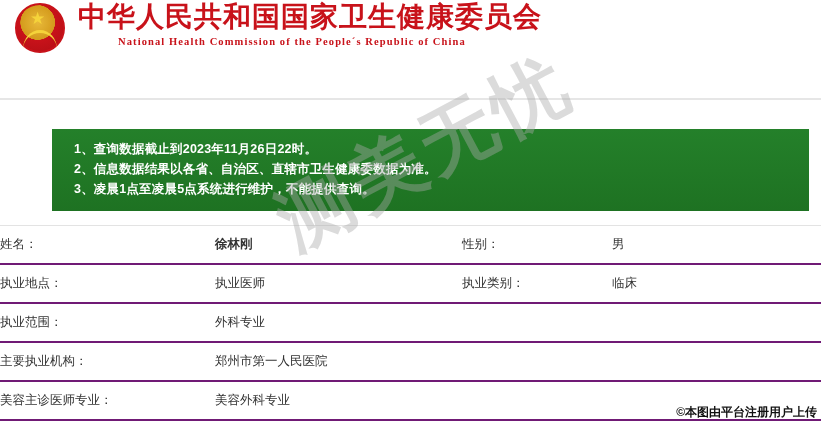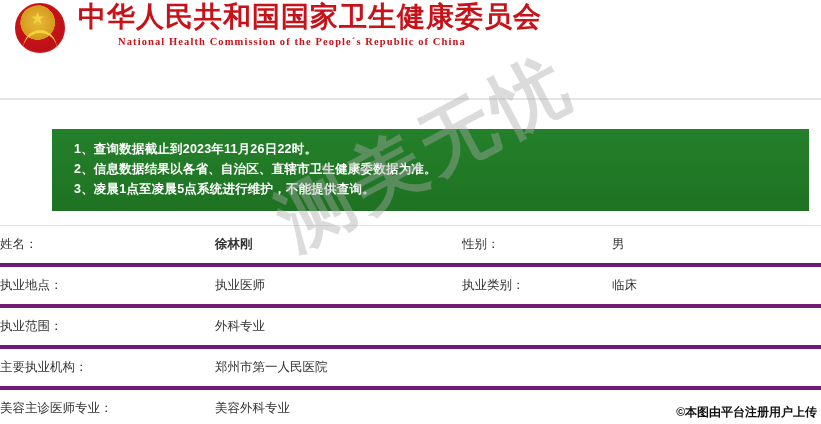--- a/index.html
+++ b/index.html
@@ -123,21 +123,21 @@
     margin-top: 14px;
     padding: 0 0 0 0;
   }
   table.info {
     width: 821px;
     border-collapse: collapse;
     table-layout: fixed;
   }
   table.info td {
     border-top: 1px solid #e3e3e3;
-    border-bottom: 4px solid #701a75;
+    border-bottom: 2px solid #701a75;
     height: 37px;
     font-size: 12.5px;
     color: #333333;
     vertical-align: middle;
     padding: 0;
   }
   td.label {
     padding-left: 14px;
     color: #222222;
     font-weight: normal;

